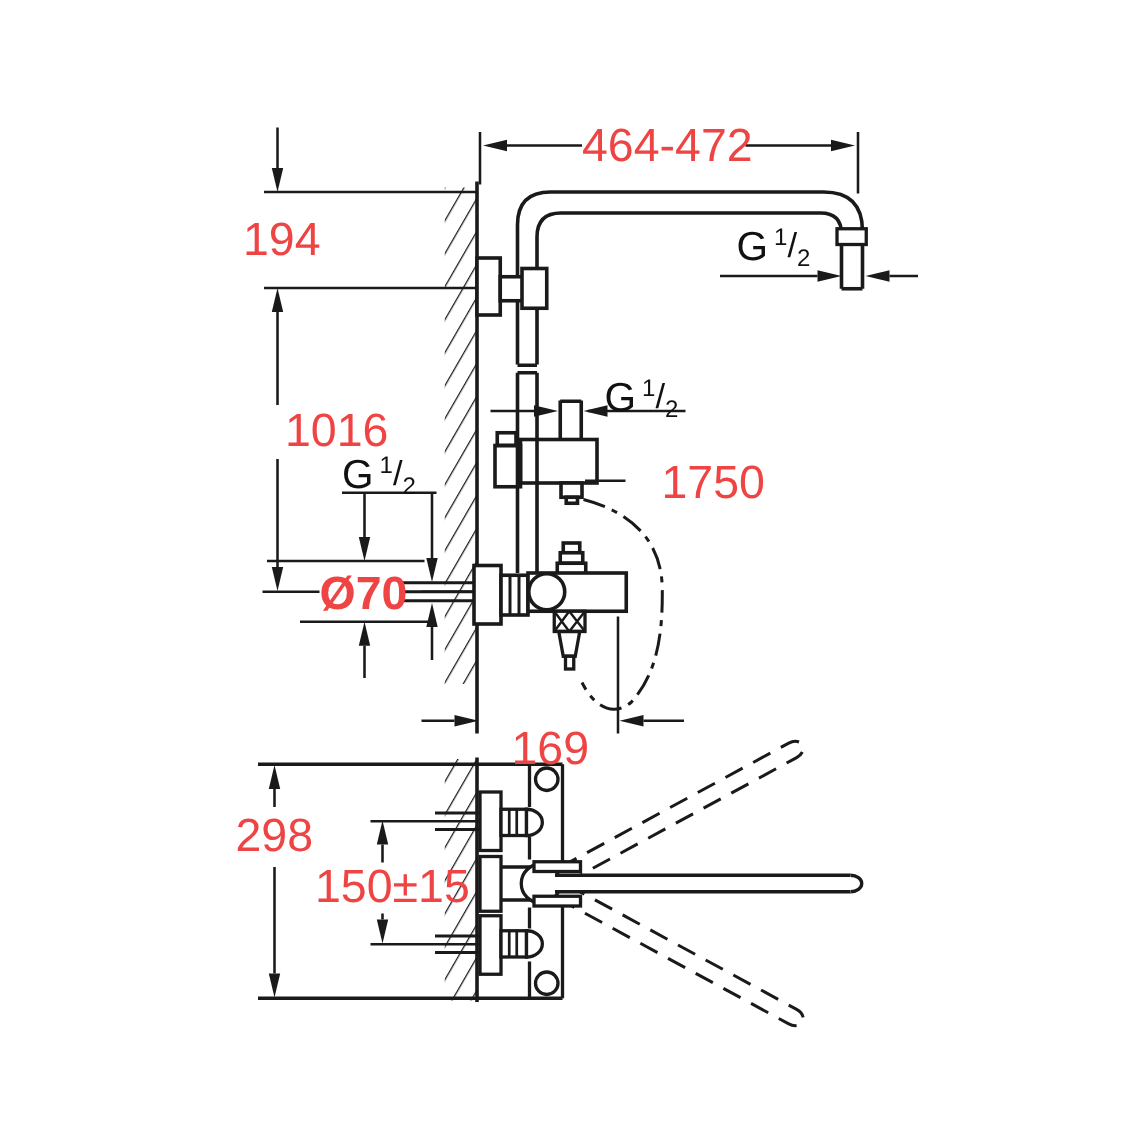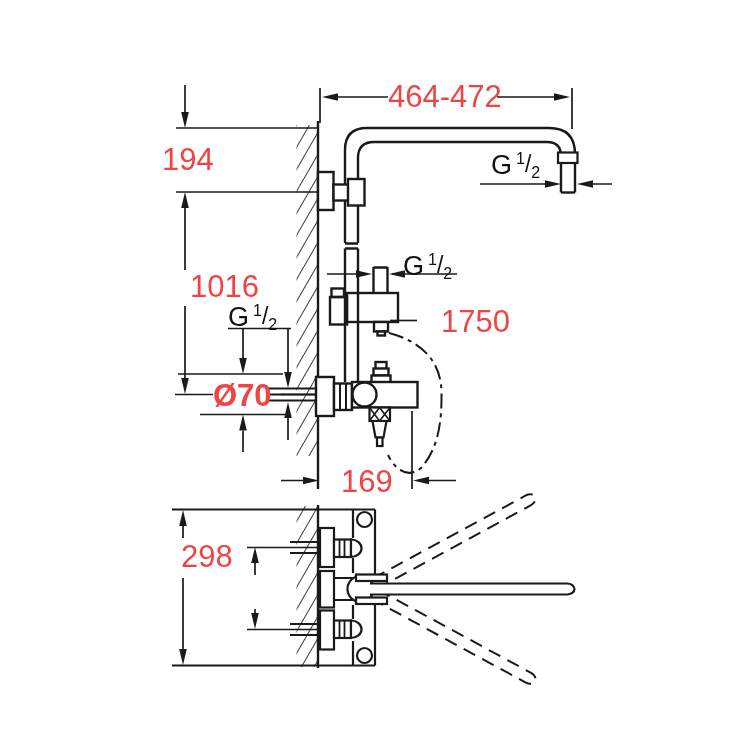--- a/index.html
+++ b/index.html
@@ -193,22 +193,23 @@
 </div>
 
 <div class="dim noBg" style="left:213px;top:382px;width:58px;font-weight:bold;">Ø70</div>
 
 <div class="ghalf" style="left:403px;top:246px;">
   <span>G</span><span class="sup">1</span><span class="slash">/</span><span class="sub">2</span>
 </div>
 
 <div class="dim noBg" style="left:441px;top:308px;text-align:left;">1750</div>
 
-<div class="dim noBg" style="left:341px;top:468px;width:44px;">169</div>
+<div class="dim noBg" style="left:341px;top:485px;width:44px;">169</div>
 
 <div class="ghalf" style="left:491px;top:145px;">
   <span>G</span><span class="sup">1</span><span class="slash">/</span><span class="sub">2</span>
 </div>
 
-<div class="dim noBg" style="left:157px;top:543px;width:50px;margin-left:24px;">298</div>
-
+<div class="dim noBg" style="left:157px;top:543px;width:50px;">298</div>
+
+<div class="dim noBg" style="left:210px;top:577px;width:92px;">150±15</div>
 
 </div>
 
 </body></html>

